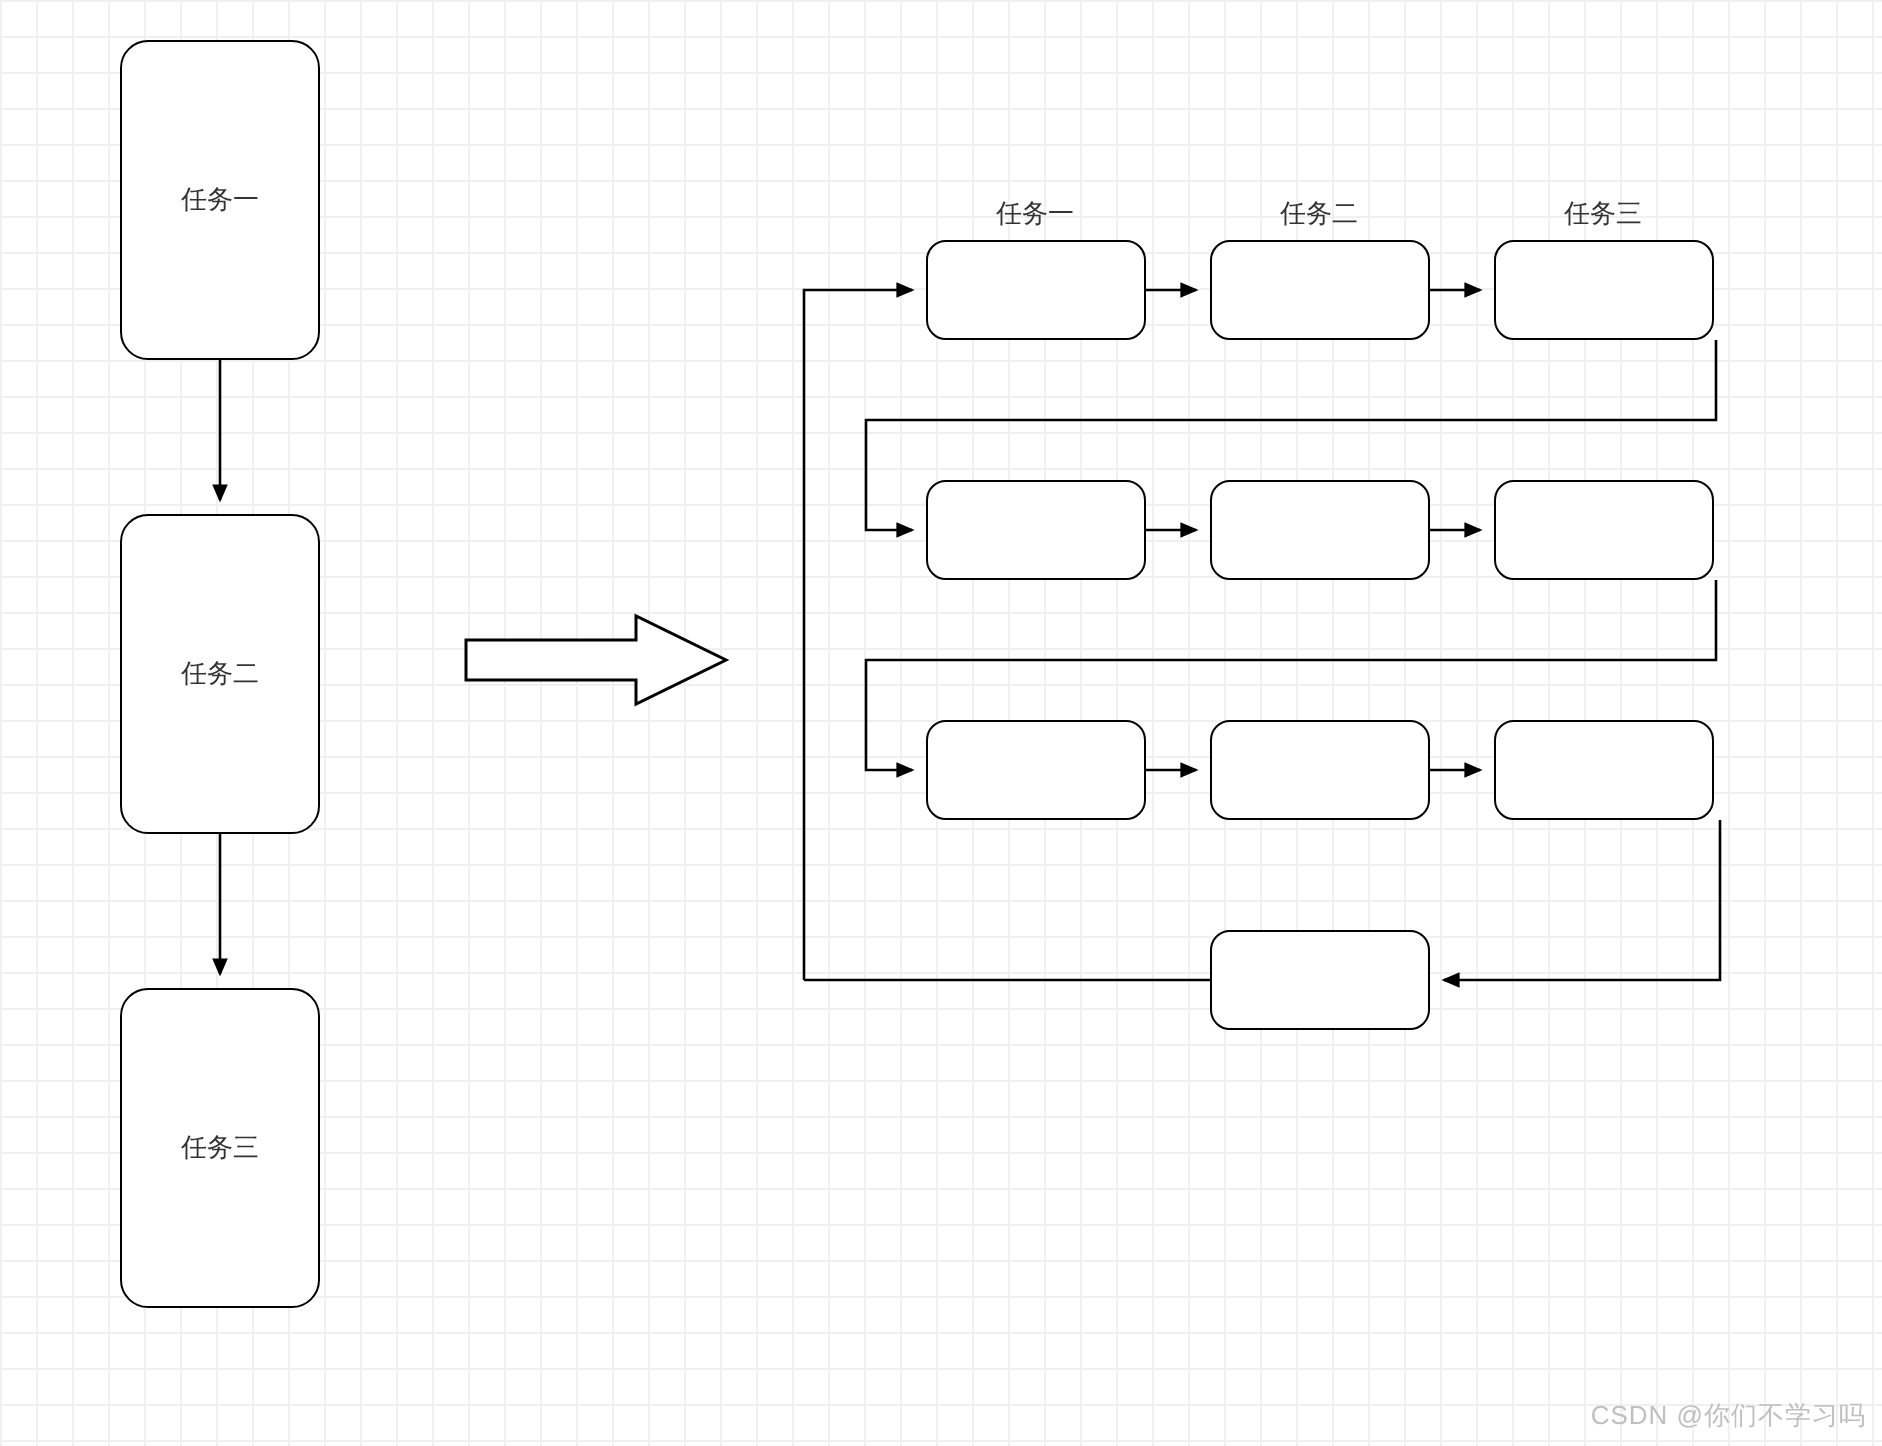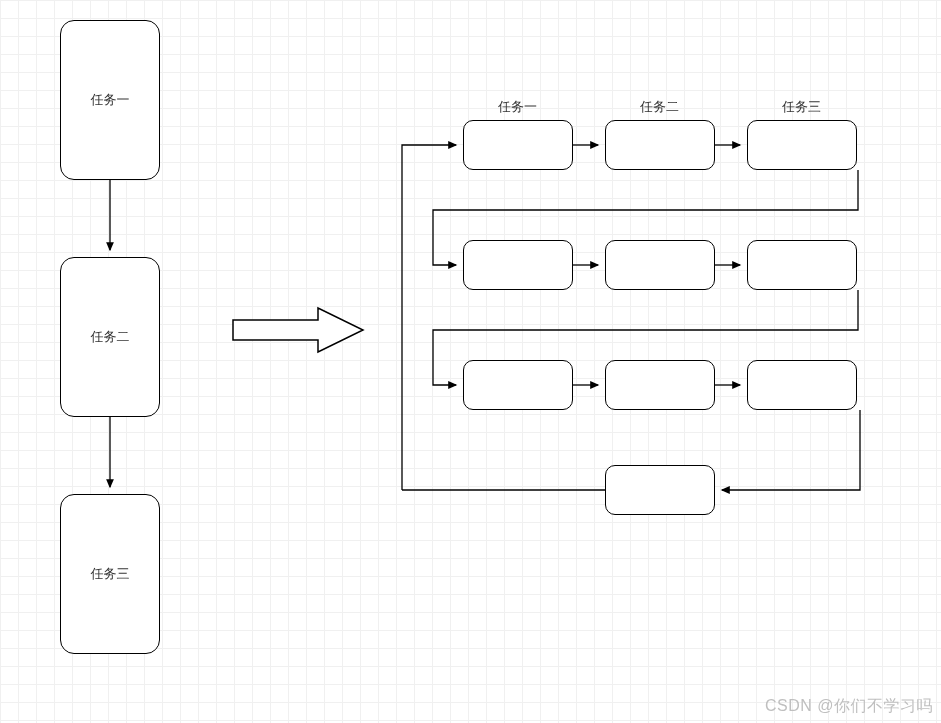--- a/index.html
+++ b/index.html
@@ -43,21 +43,21 @@
     }
     svg.connector {
       position: absolute;
       overflow: visible;
       pointer-events: none;
     }
     .watermark {
       position: absolute;
       right: 8px;
       bottom: 6px;
-      font-size: 16px;
+      font-size: 13px;
       color: #bfbfbf;
       letter-spacing: 0.5px;
     }
   </style>
 </head>
 <body>
 
 <div class="box tall" style="left:60px; top:20px;">
   <span>任务一</span>
 </div>

